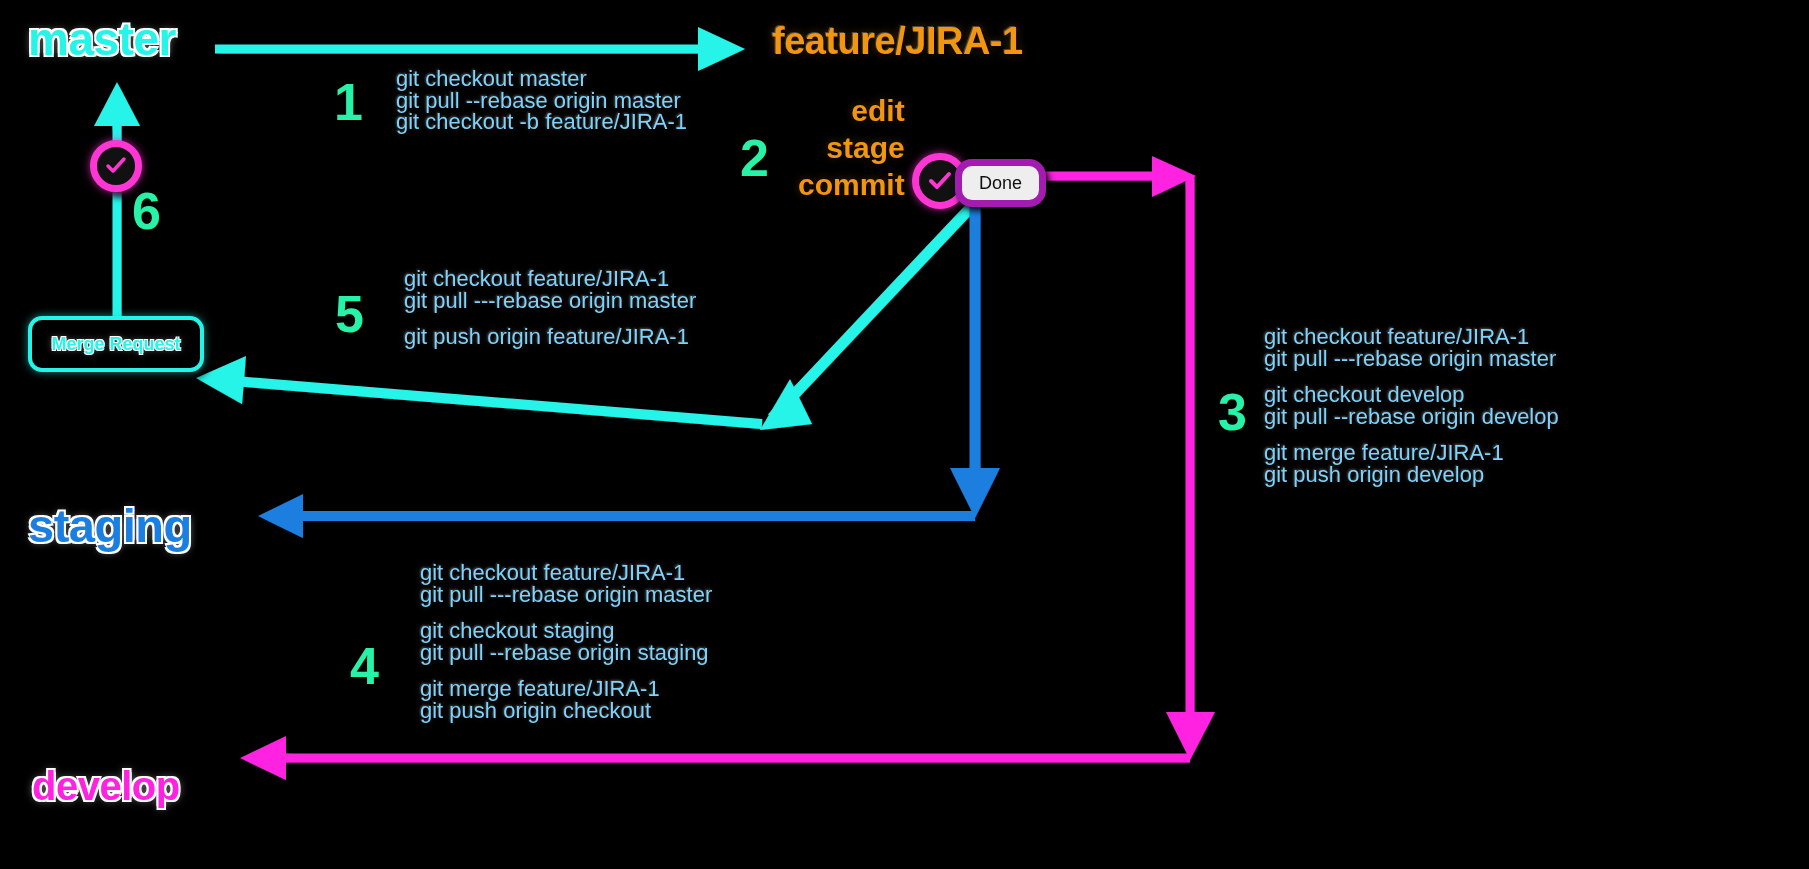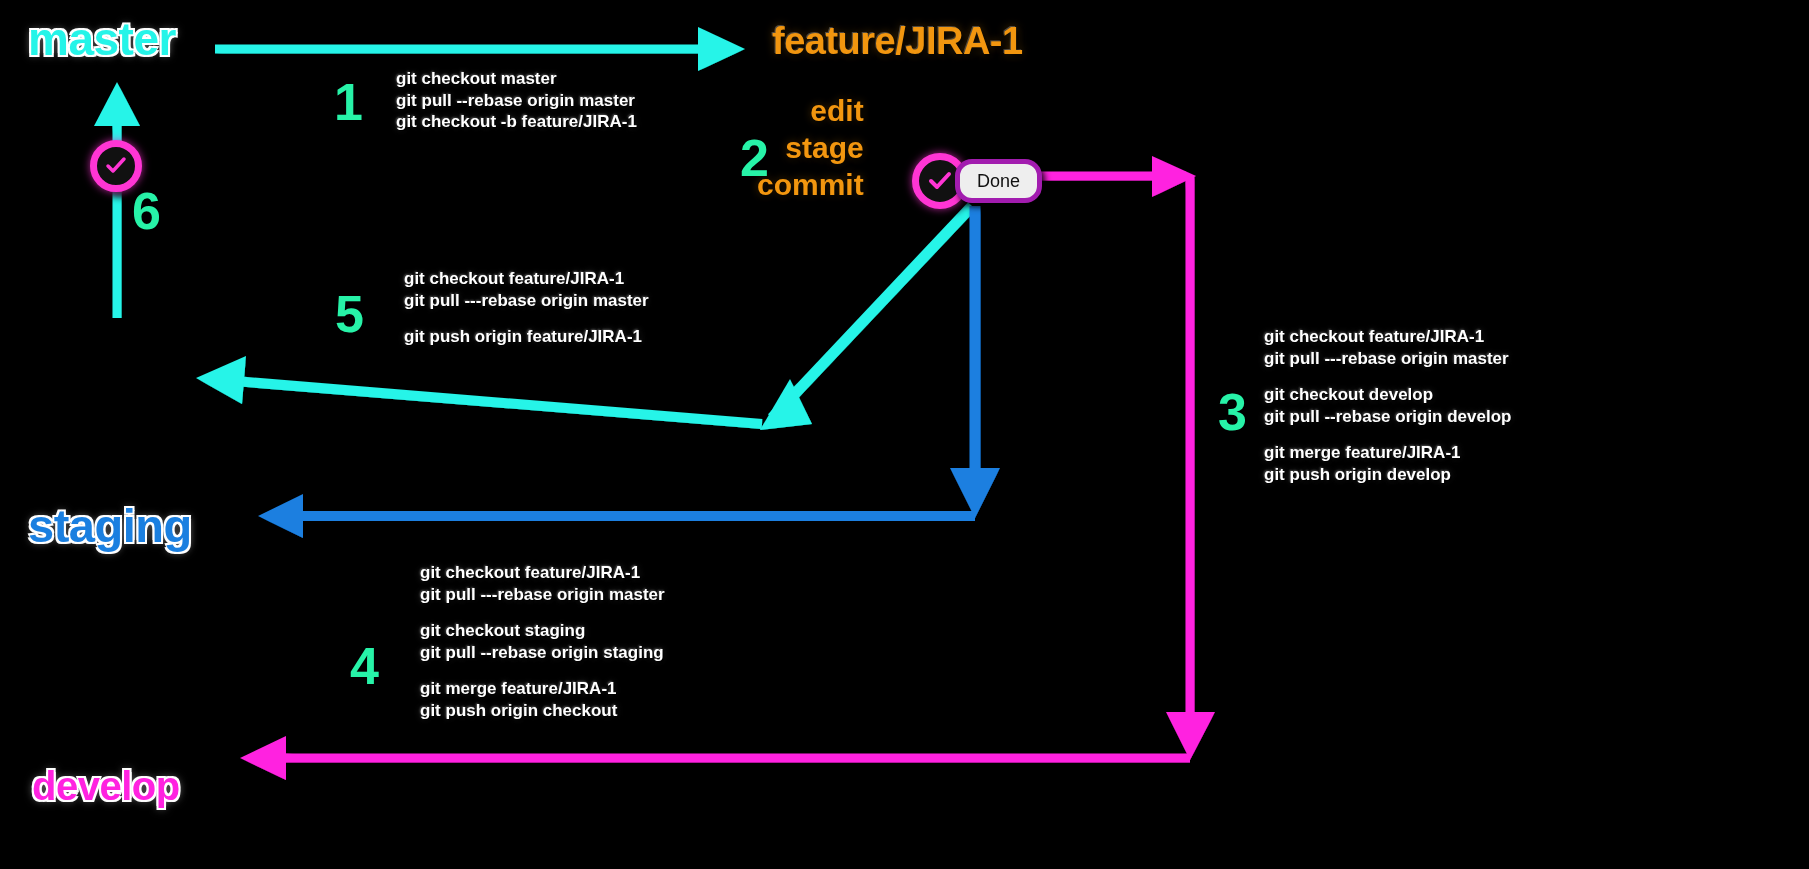--- a/index.html
+++ b/index.html
@@ -82,38 +82,38 @@
     line-height: 1;
     text-shadow:
        0 0 3px #000, 0 0 6px #000,
        4px 5px 5px rgba(0,0,0,.95),
       -2px -2px 3px rgba(0,0,0,.9);
   }
 
   
   .cmd-block {
     position: absolute;
-    color: #ffffff;
-    font-size: 17px;
-    font-weight: bold;
+    color: #7dd3fc;
+    font-size: 22px;
+    font-weight: normal;
     line-height: 21.5px;
     white-space: nowrap;
     text-shadow:
        2px 3px 3px rgba(0,0,0,.98),
        1px 1px 0 rgba(0,0,0,.9),
       -1px -1px 2px rgba(255,255,255,.25),
        0 0 7px rgba(255,255,255,.20);
   }
   .cmd-block .blank { display: block; height: 15px; }
   .cmd-block .line  { display: block; }
 
   
   .esc-stack {
     position: absolute;
-    left: 757px; top: 92px;
+    left: 798px; top: 92px;
     text-align: right;
     line-height: 37px;
   }
   .esc-stack span {
     display: block;
     color: #f2960f;
     font-size: 30px;
     font-weight: bold;
     text-shadow:
        3px 4px 5px rgba(0,0,0,.95),
@@ -164,21 +164,21 @@
   .badge-feature{ left: 912px; top: 153px; width: 56px; height: 56px; }
 
   
   .done-pill {
     position: absolute;
     left: 955px; top: 159px;
     height: 34px;
     padding: 0 17px;
     border-radius: 17px;
     background: #eeeeee;
-    border: 5px solid #a21caf;
+    border: 7px solid #a21caf;
     display: flex;
     align-items: center;
     justify-content: center;
     box-shadow: 3px 4px 6px rgba(0,0,0,.9);
   }
   .done-pill span {
     color: #111111;
     font-size: 18px;
     font-weight: normal;
     white-space: nowrap;
@@ -307,14 +307,17 @@
   </div>
 
   <div class="step-num" style="left:132px; top:185px;">6</div>
 
   <div class="check-badge badge-master">
     <svg width="24" height="24" viewBox="0 0 24 24" xmlns="http://www.w3.org/2000/svg">
       <polyline points="4,12 9,17 20,5" fill="none" stroke="#ff35d4" stroke-width="3.5" stroke-linecap="round" stroke-linejoin="round"></polyline>
     </svg>
   </div>
 
+  <div class="mr-box">
+    <span>Merge Request</span>
+  </div>
 
 </div>
 
 </body></html>

